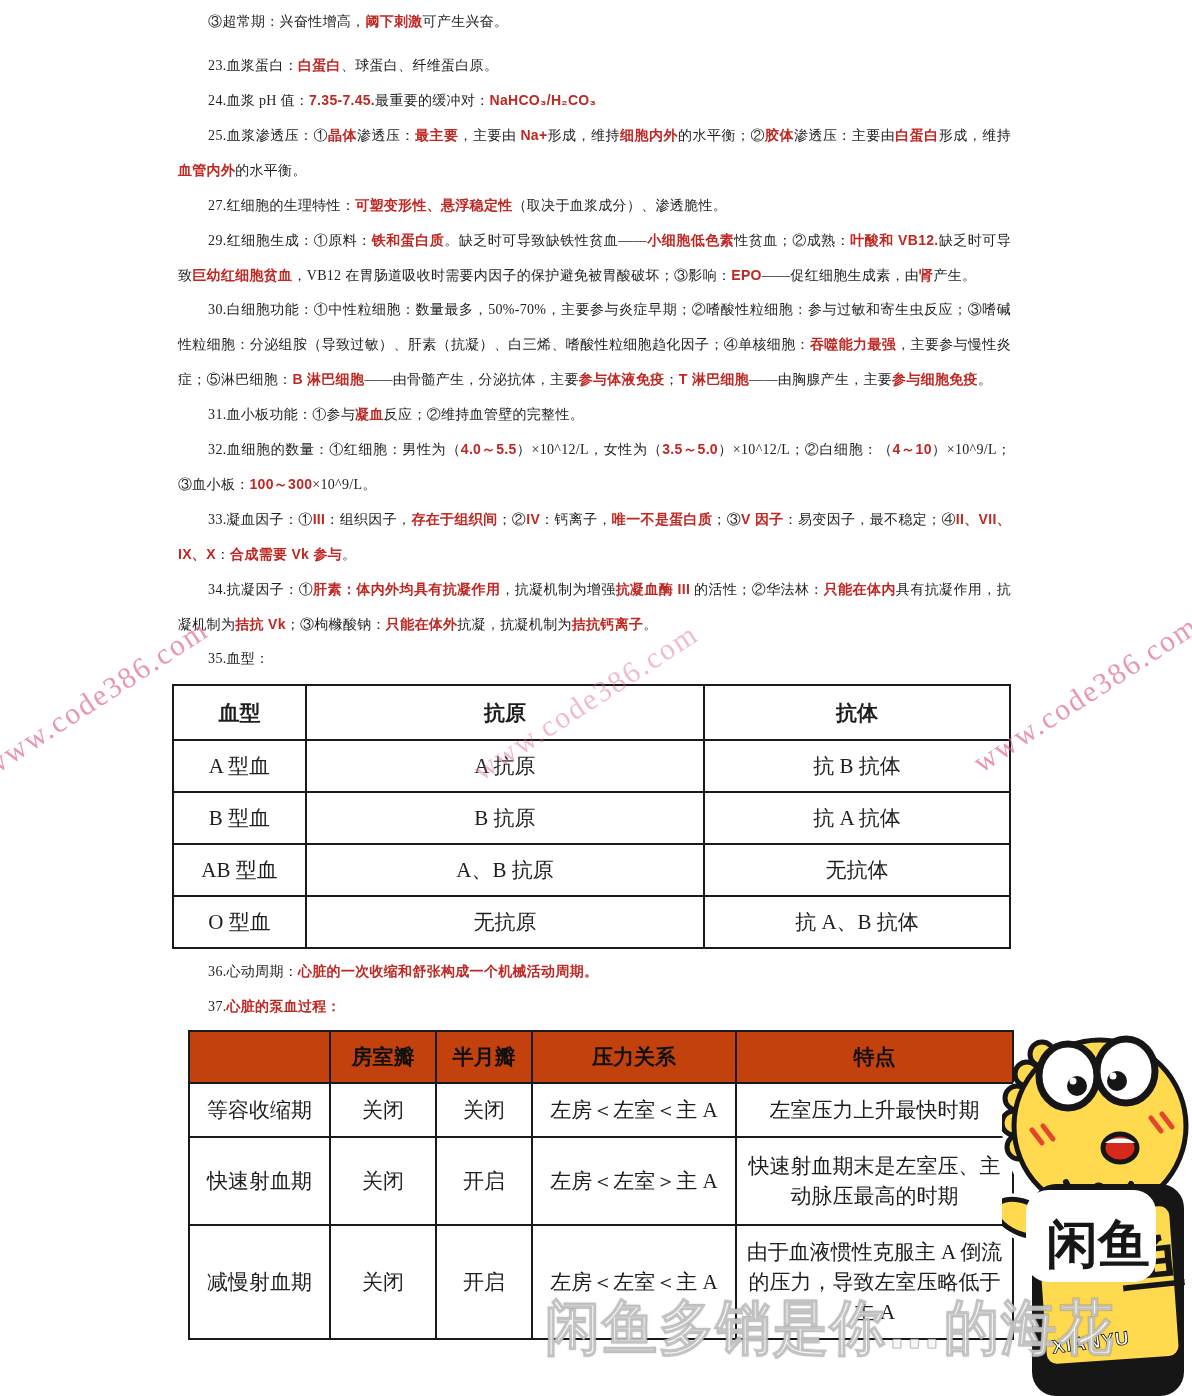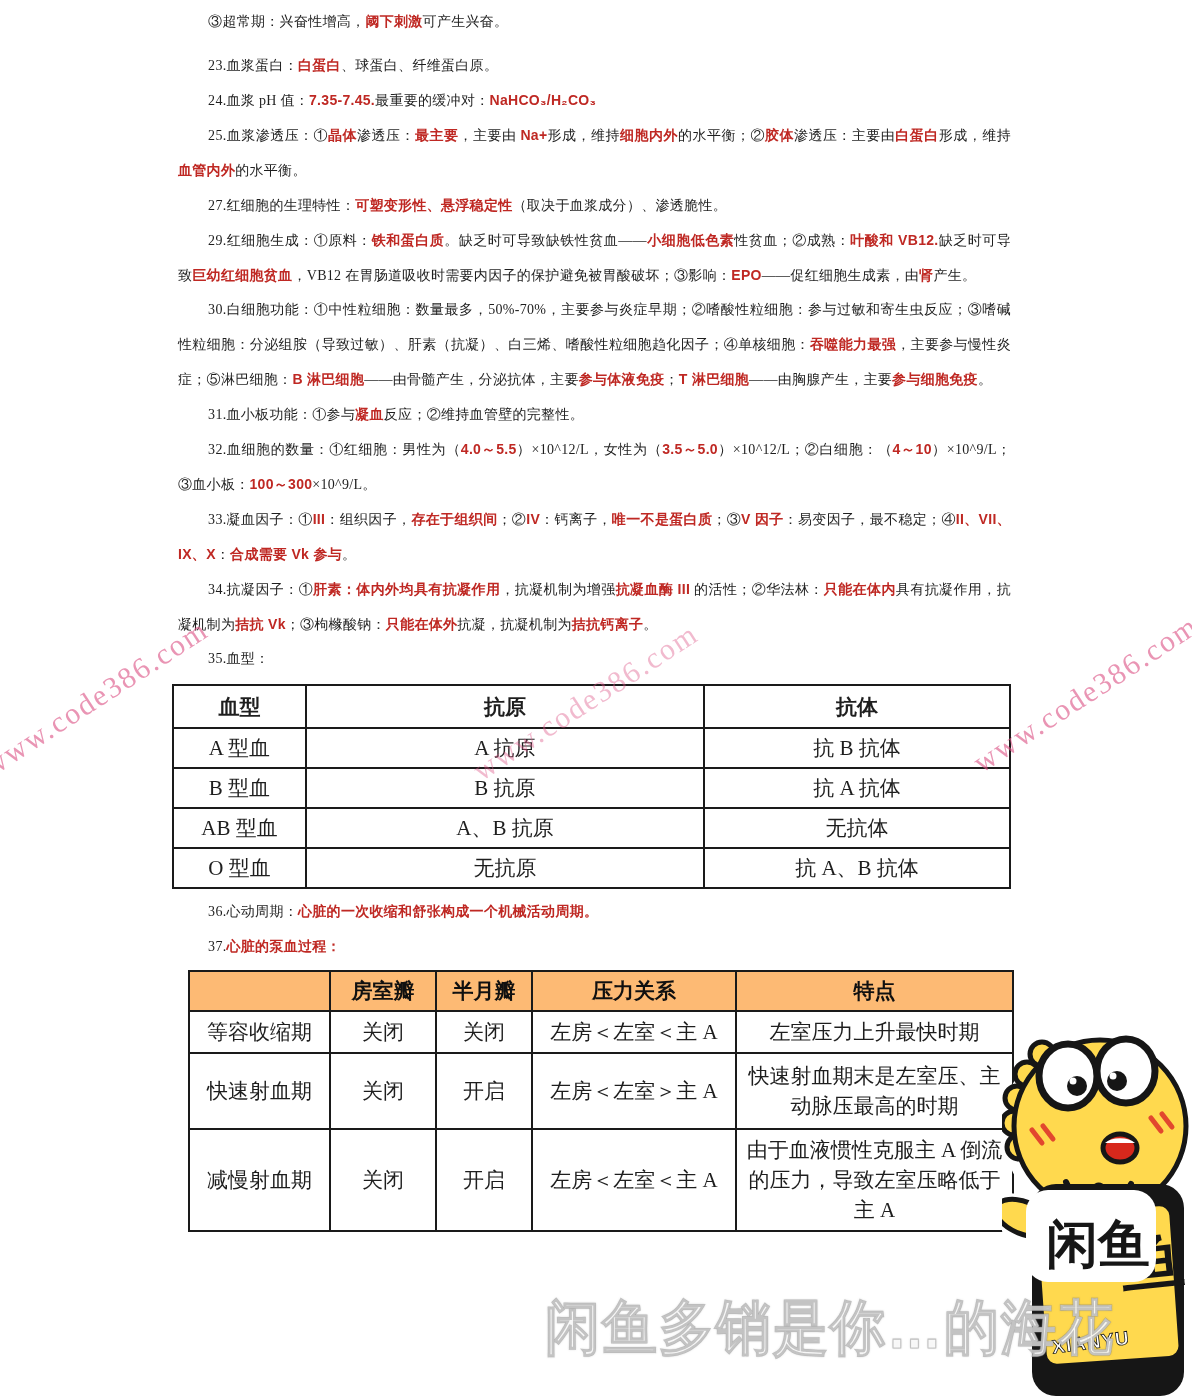--- a/index.html
+++ b/index.html
@@ -14,29 +14,29 @@
     margin:0; font-size:14px; line-height:34px;
     text-align:justify; text-indent:2.15em; letter-spacing:0.3px;
   }
   .para.gap-after { margin-bottom:9px; }
   .para.mt { margin-top:5px; }
   .red {
     color:#bf2823; font-weight:700;
     font-family:"Liberation Sans","DejaVu Sans",sans-serif;
   }
   table { border-collapse:collapse; table-layout:fixed; }
-  th,td { border:2px solid #1a1a1a; text-align:center; font-size:21px; padding:4px 6px; overflow:hidden; }
+  th,td { border:2px solid #1a1a1a; text-align:center; font-size:21px; padding:10px 6px; overflow:hidden; }
   th { font-weight:700; }
   .t1 { width:837px; margin:8px 0 4px -6px; }
   .t1 th { height:33px; }
   .t1 td { height:30px; }
   .t1 col:nth-child(1){ width:133px; } .t1 col:nth-child(2){ width:398px; } .t1 col:nth-child(3){ width:306px; }
   .t2 { width:824px; margin:6px 0 0 10px; }
   .t2 thead th {
-    background:#fdba74; color:#101010; height:30px;
+    background:#c2410c; color:#101010; height:30px;
     font-family:Liberation Serif, serif;
   }
   .t2 col:nth-child(1){ width:141px; } .t2 col:nth-child(2){ width:106px; }
   .t2 col:nth-child(3){ width:96px; }  .t2 col:nth-child(4){ width:204px; }
   .t2 col:nth-child(5){ width:277px; }
   .t2 tbody tr:nth-child(1) td { height:32px; }
   .t2 tbody tr:nth-child(2) td { height:66px; }
   .t2 tbody tr:nth-child(3) td { height:92px; }
   .t2 tbody td { line-height:30px;margin-left:39px; }
   .wm-pink {

